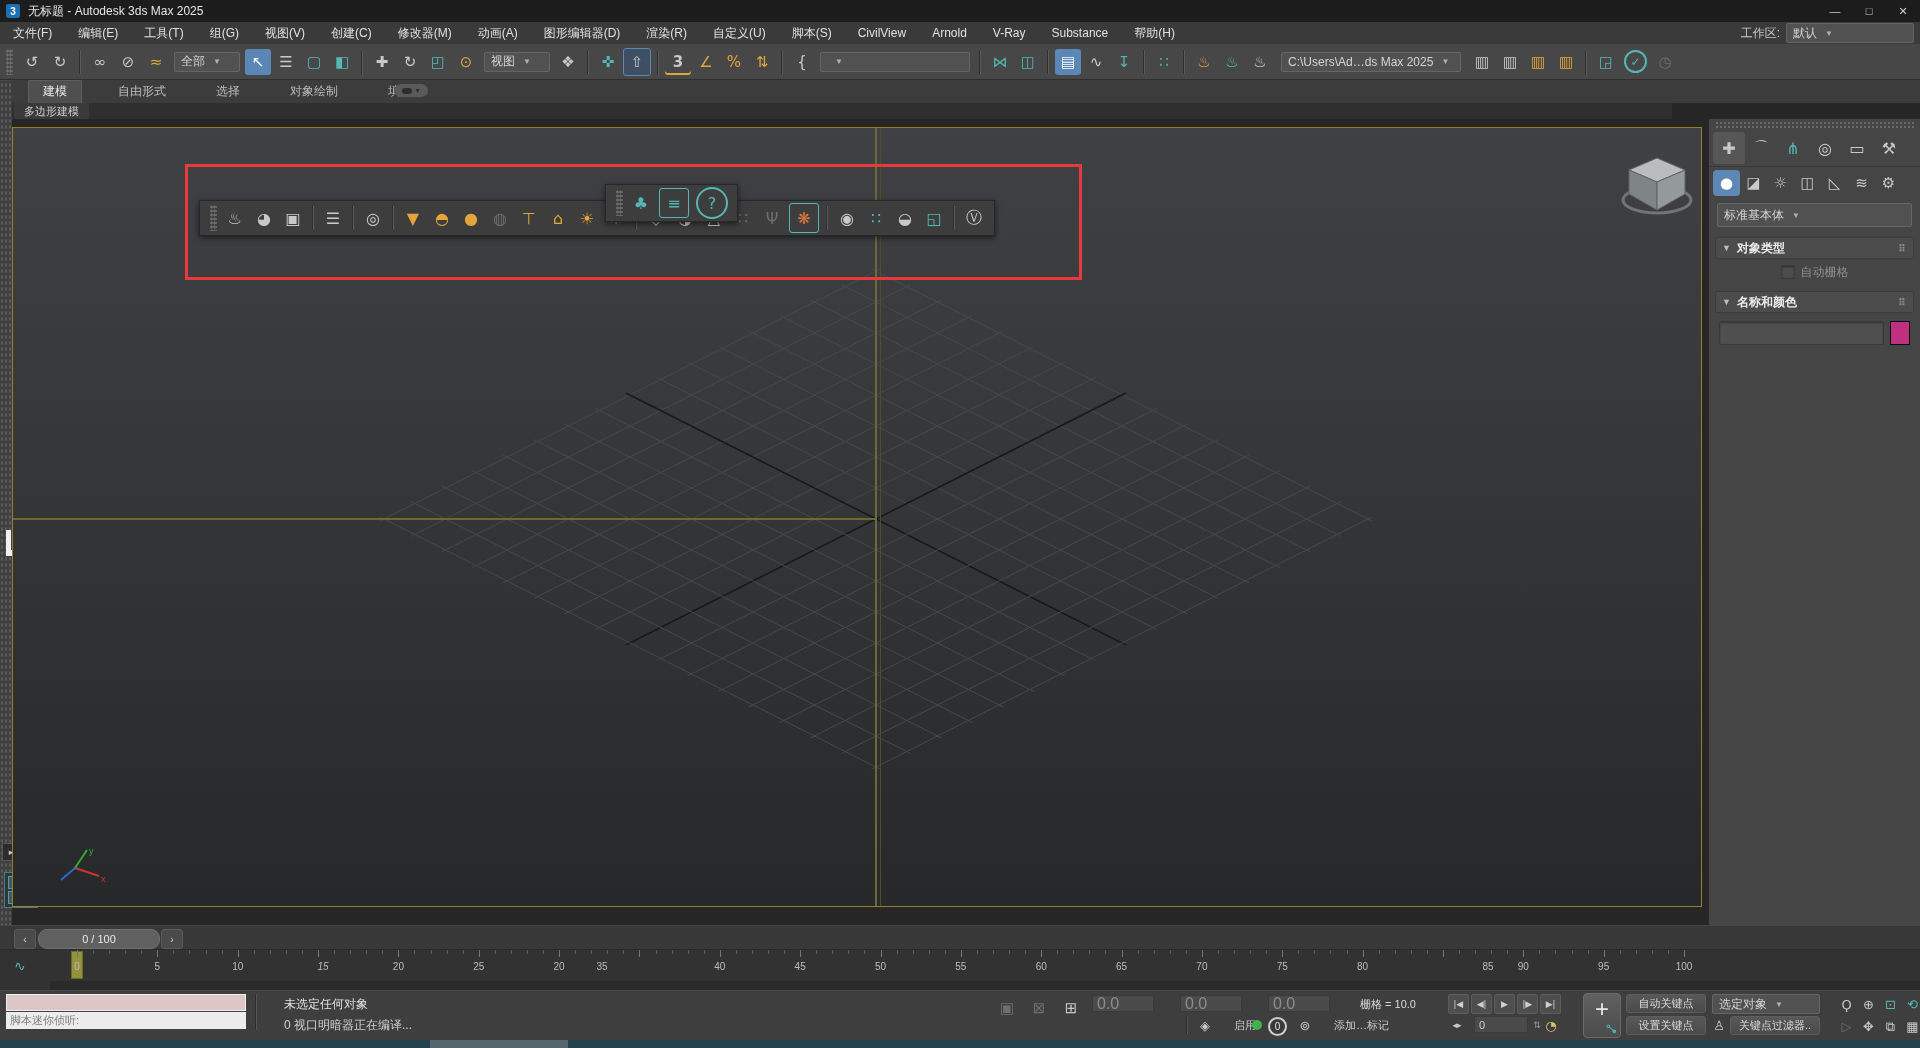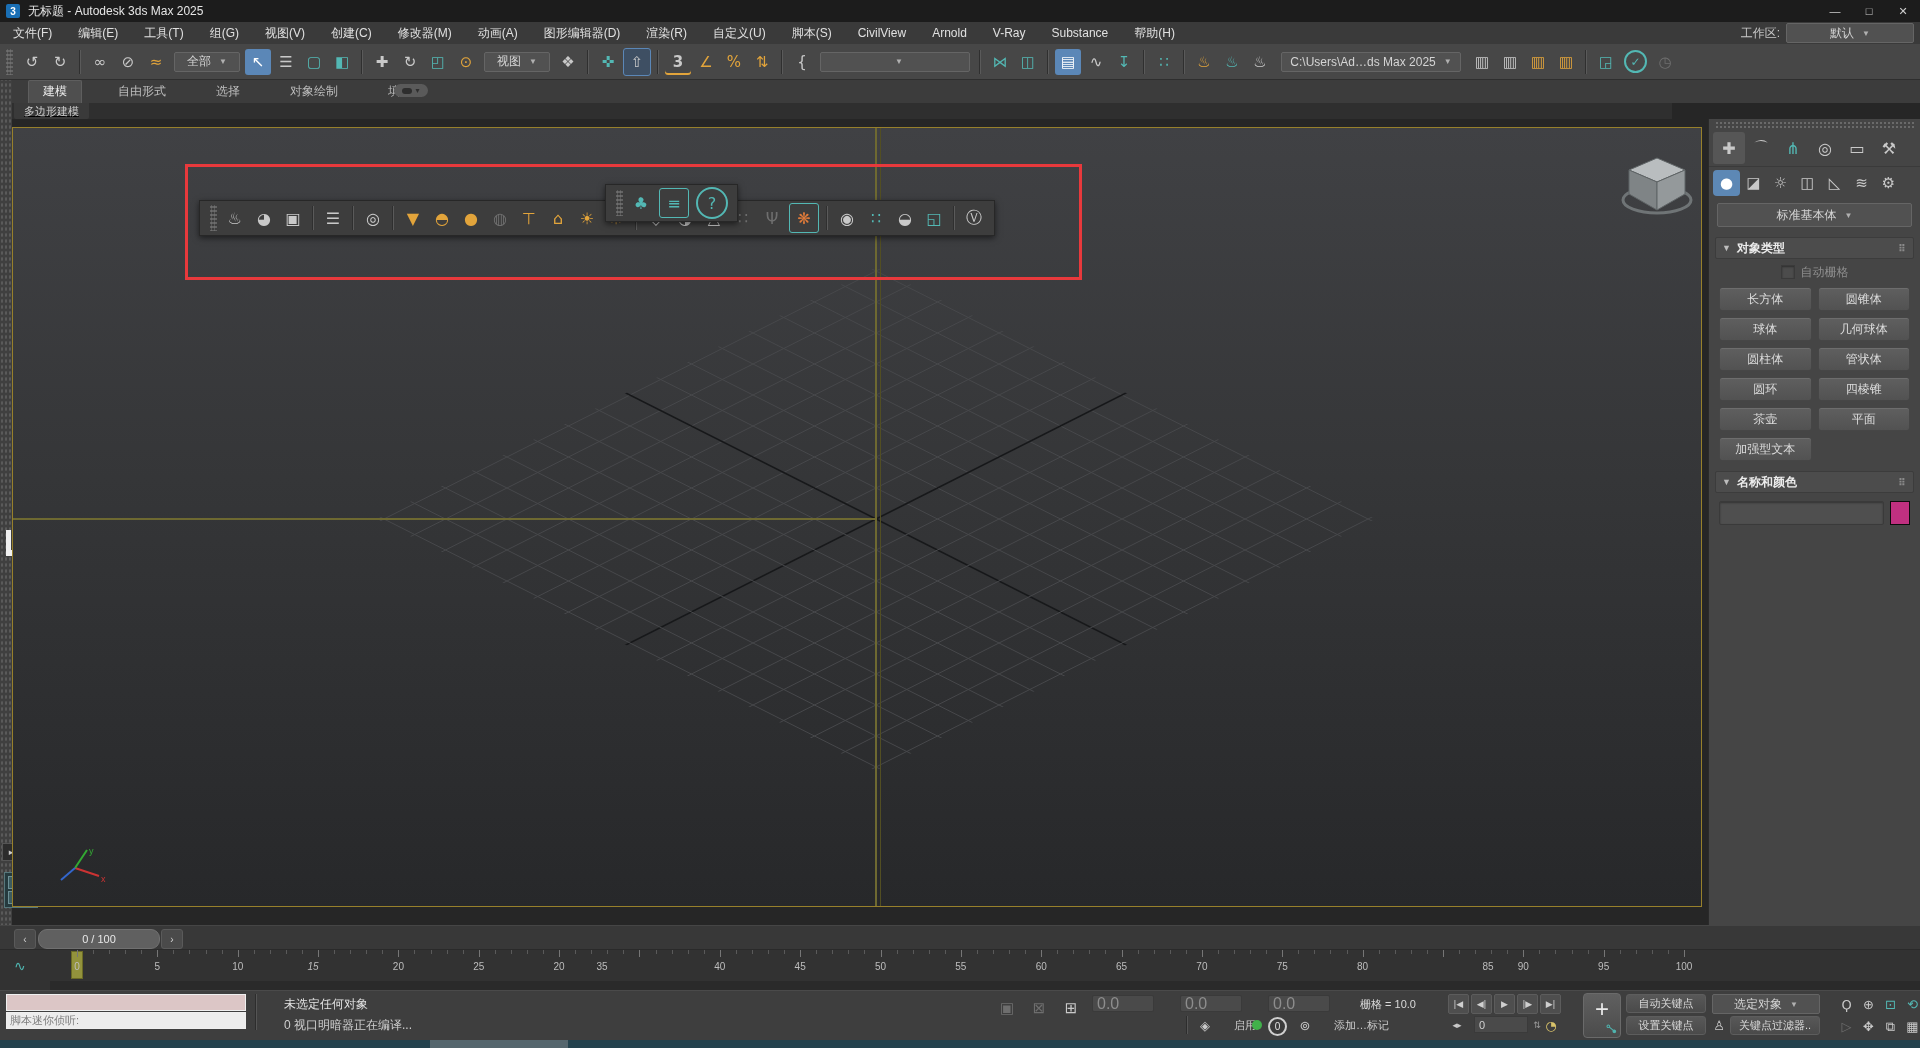--- a/index.html
+++ b/index.html
@@ -11,21 +11,21 @@
   .app-ico{width:14px;height:14px;background:#1a6fb5;color:#fff;font-size:10px;font-weight:bold;
     display:flex;align-items:center;justify-content:center;border-radius:2px;margin:0 8px 0 6px;}
   .win-btns{margin-left:auto;display:flex;}
   .win-btn{width:34px;height:22px;display:flex;align-items:center;justify-content:center;color:#cfcfcf;font-size:11px;}
   
   .menubar{position:absolute;left:0;top:22px;width:1920px;height:22px;background:#3a3a3a;
     display:flex;align-items:center;color:#e0e0e0;font-size:12px;border-bottom:1px solid #2c2c2c;}
   .menubar [data-name="menu-item"]{padding:0 13px;height:22px;display:flex;align-items:center;cursor:default;}
   .workspace{margin-left:auto;display:flex;align-items:center;gap:6px;margin-right:6px;color:#c9c9c9;}
   
-  .dd{display:inline-flex;align-items:center;justify-content:center;background:#515151;
+  .dd{display:inline-flex;align-items:center;justify-content:flex-start;background:#515151;
     border:1px solid #656565;border-radius:2px;color:#d4d4d4;font-size:12px;padding:0 6px;height:20px;box-sizing:border-box;}
   .dd .dd-arrow{color:#b0b0b0;font-size:8px;margin-left:8px;}
   
   .toolbar{position:absolute;left:0;top:44px;width:1920px;height:36px;background:#474747;
     display:flex;align-items:center;gap:2px;border-bottom:1px solid #2e2e2e;padding-left:2px;box-sizing:border-box;}
   .icon{display:inline-flex;align-items:center;justify-content:center;width:26px;height:26px;
     font-size:15px;color:#c9c9c9;border-radius:3px;flex:0 0 auto;
     font-family:"DejaVu Sans","Liberation Sans",sans-serif;}
   .icon.active{background:#5b87b7;color:#fff;}
   .icon.active-tile{background:#5d88b5;color:#fff;border-radius:4px;}
@@ -41,21 +41,21 @@
   .tb-sep{width:1px;height:24px;background:#2f2f2f;border-right:1px solid #5a5a5a;margin:0 4px;flex:0 0 auto;}
   .tb-handle{width:7px;height:26px;margin:0 4px;flex:0 0 auto;
     background-image:radial-gradient(#6e6e6e 1px,transparent 1.3px);background-size:3px 4px;}
   
   .ribbon-tabs{position:absolute;left:0;top:80px;width:1920px;height:23px;background:#3c3c3c;
     display:flex;align-items:flex-end;color:#bdbdbd;font-size:12px;padding-left:28px;box-sizing:border-box;gap:22px;}
   .ribbon-tabs [data-name="ribbon-tab"]{padding:2px 14px 3px;cursor:default;}
   .ribbon-tabs [data-name="ribbon-tab"].active{background:#4f4f4f;color:#e8e8e8;border:1px solid #5e5e5e;border-bottom:none;border-radius:2px 2px 0 0;}
   .ribbon-pill{width:34px;height:13px;background:#5a5a5a;border-radius:7px;margin-bottom:4px;
     display:flex;align-items:center;justify-content:center;gap:3px;color:#2e2e2e;font-size:8px;}
-  .ribbon-sub{position:absolute;left:0;top:103px;width:1672px;height:16px;background:#2f2f2f;display:flex;text-decoration:underline;}
+  .ribbon-sub{position:absolute;left:0;top:103px;width:1672px;height:16px;background:#2f2f2f;display:flex;}
   .subtab{margin-left:14px;background:#3a3a3a;color:#cfcfcf;font-size:11px;padding:0 10px;display:flex;align-items:center;border-radius:0 0 2px 2px;}
   
   .dock-strip{position:absolute;left:0;top:80px;width:12px;height:845px;background:#3f3f3f;
     background-image:radial-gradient(#5a5a5a 1px,transparent 1.3px);background-size:4px 6px;background-position:4px 2px;}
   .flyout-btn{position:absolute;left:2px;top:843px;width:16px;height:16px;background:#2c2c2c;color:#cccccc;
     font-size:9px;display:flex;align-items:center;justify-content:center;border:1px solid #555;}
   .lbracket{position:absolute;left:6px;top:530px;width:18px;height:26px;}
   .lbracket::before{content:"";position:absolute;left:0;top:0;width:5px;height:26px;background:#f0f0f0;}
   .lbracket::after{content:"";position:absolute;left:0;bottom:0;width:18px;height:6px;background:#f0f0f0;}
   .layout-grid{position:absolute;left:4px;top:872px;width:34px;height:36px;background:#253a3e;
@@ -427,33 +427,20 @@
 
   <div class="rollout-hd" data-name="rollout-object-type">
     <span class="tri" data-name="rollout-collapse-icon">▼</span>
     <span>对象类型</span>
     <span class="grip" data-name="rollout-grip-icon">⠿</span>
   </div>
   <div class="autogrid-row">
     <span class="checkbox" data-name="autogrid-checkbox"></span>
     <span data-name="autogrid-label">自动栅格</span>
   </div>
-  <div class="obj-grid" data-name="object-type-buttons">
-      <span class="obj-btn" data-name="object-type-button">长方体</span>
-      <span class="obj-btn" data-name="object-type-button">圆锥体</span>
-      <span class="obj-btn" data-name="object-type-button">球体</span>
-      <span class="obj-btn" data-name="object-type-button">几何球体</span>
-      <span class="obj-btn" data-name="object-type-button">圆柱体</span>
-      <span class="obj-btn" data-name="object-type-button">管状体</span>
-      <span class="obj-btn" data-name="object-type-button">圆环</span>
-      <span class="obj-btn" data-name="object-type-button">四棱锥</span>
-      <span class="obj-btn" data-name="object-type-button">茶壶</span>
-      <span class="obj-btn" data-name="object-type-button">平面</span>
-      <span class="obj-btn" data-name="object-type-button">加强型文本</span>
-    </div>
 
   <div class="rollout-hd" data-name="rollout-name-color">
     <span class="tri" data-name="rollout-collapse-icon">▼</span>
     <span>名称和颜色</span>
     <span class="grip" data-name="rollout-grip-icon">⠿</span>
   </div>
   <div class="namecolor-body">
     <input class="name-input" data-name="object-name-input" value="" style="">
     <span class="swatch" data-name="object-color-swatch" style="background: rgb(192, 48, 128);"></span>
   </div>
@@ -566,21 +553,21 @@
     <div class="tick" data-name="ruler-tick" style="left: 1587.58px;"></div>
     <div class="tick major" data-name="ruler-tick" style="left: 1603.65px;"></div>
     <div class="tick" data-name="ruler-tick" style="left: 1619.72px;"></div>
     <div class="tick" data-name="ruler-tick" style="left: 1635.79px;"></div>
     <div class="tick" data-name="ruler-tick" style="left: 1651.86px;"></div>
     <div class="tick" data-name="ruler-tick" style="left: 1667.93px;"></div>
     <div class="tick major" data-name="ruler-tick" style="left: 1684px;"></div>
     <span class="rlabel" data-name="ruler-label" style="left: 77px;">0</span>
     <span class="rlabel" data-name="ruler-label" style="left: 157.35px;">5</span>
     <span class="rlabel" data-name="ruler-label" style="left: 237.7px;">10</span>
-    <span class="rlabel" data-name="ruler-label" style="left: 313px; font-style: italic;">15</span>
+    <span class="rlabel" data-name="ruler-label" style="left: 323px; font-style: italic;">15</span>
     <span class="rlabel" data-name="ruler-label" style="left: 398.4px;">20</span>
     <span class="rlabel" data-name="ruler-label" style="left: 478.75px;">25</span>
     <span class="rlabel" data-name="ruler-label" style="left: 559.1px;">20</span>
     <span class="rlabel" data-name="ruler-label" style="left: 602px; text-align: center;">35</span>
     <span class="rlabel" data-name="ruler-label" style="left: 719.8px;">40</span>
     <span class="rlabel" data-name="ruler-label" style="left: 800.15px;">45</span>
     <span class="rlabel" data-name="ruler-label" style="left: 880.5px;">50</span>
     <span class="rlabel" data-name="ruler-label" style="left: 960.85px;">55</span>
     <span class="rlabel" data-name="ruler-label" style="left: 1041.2px;">60</span>
     <span class="rlabel" data-name="ruler-label" style="left: 1121.55px;">65</span>

